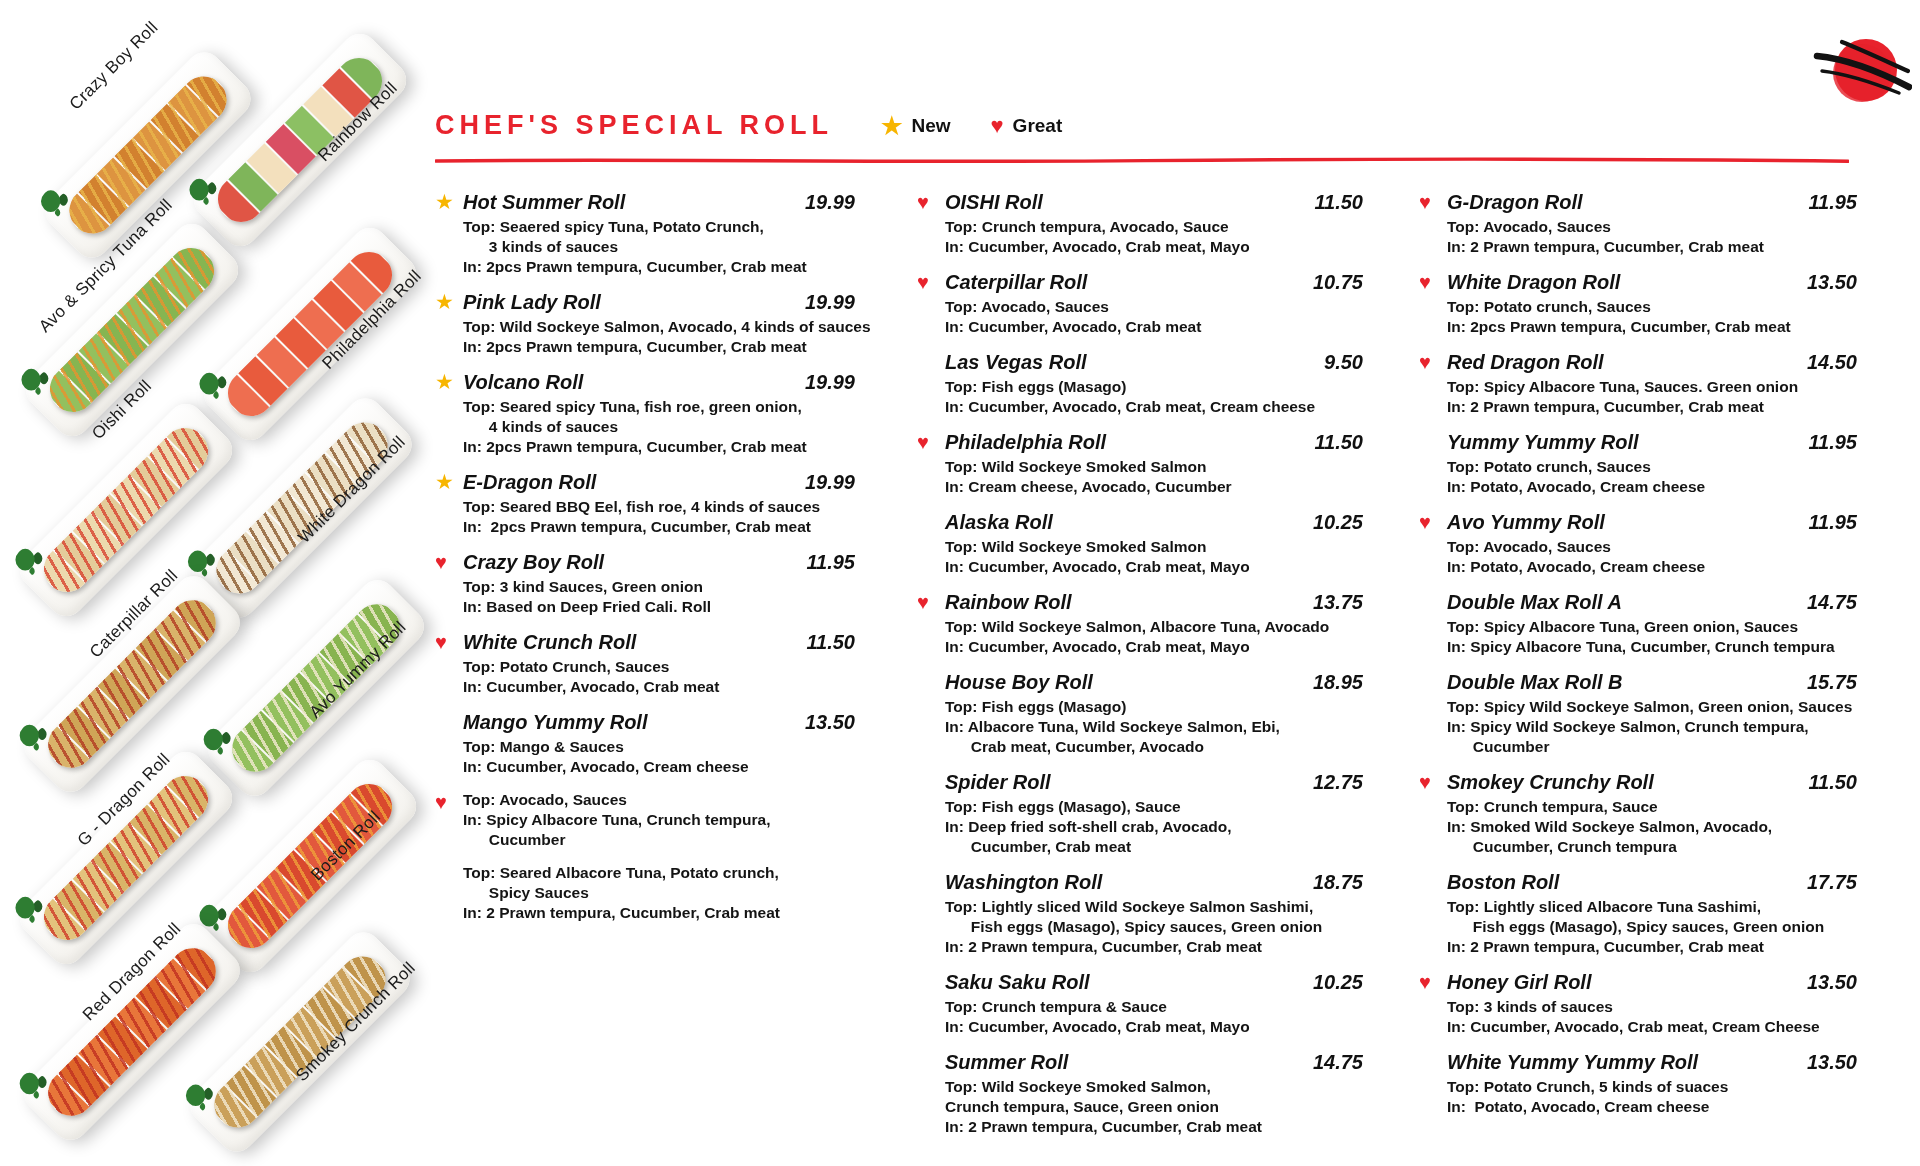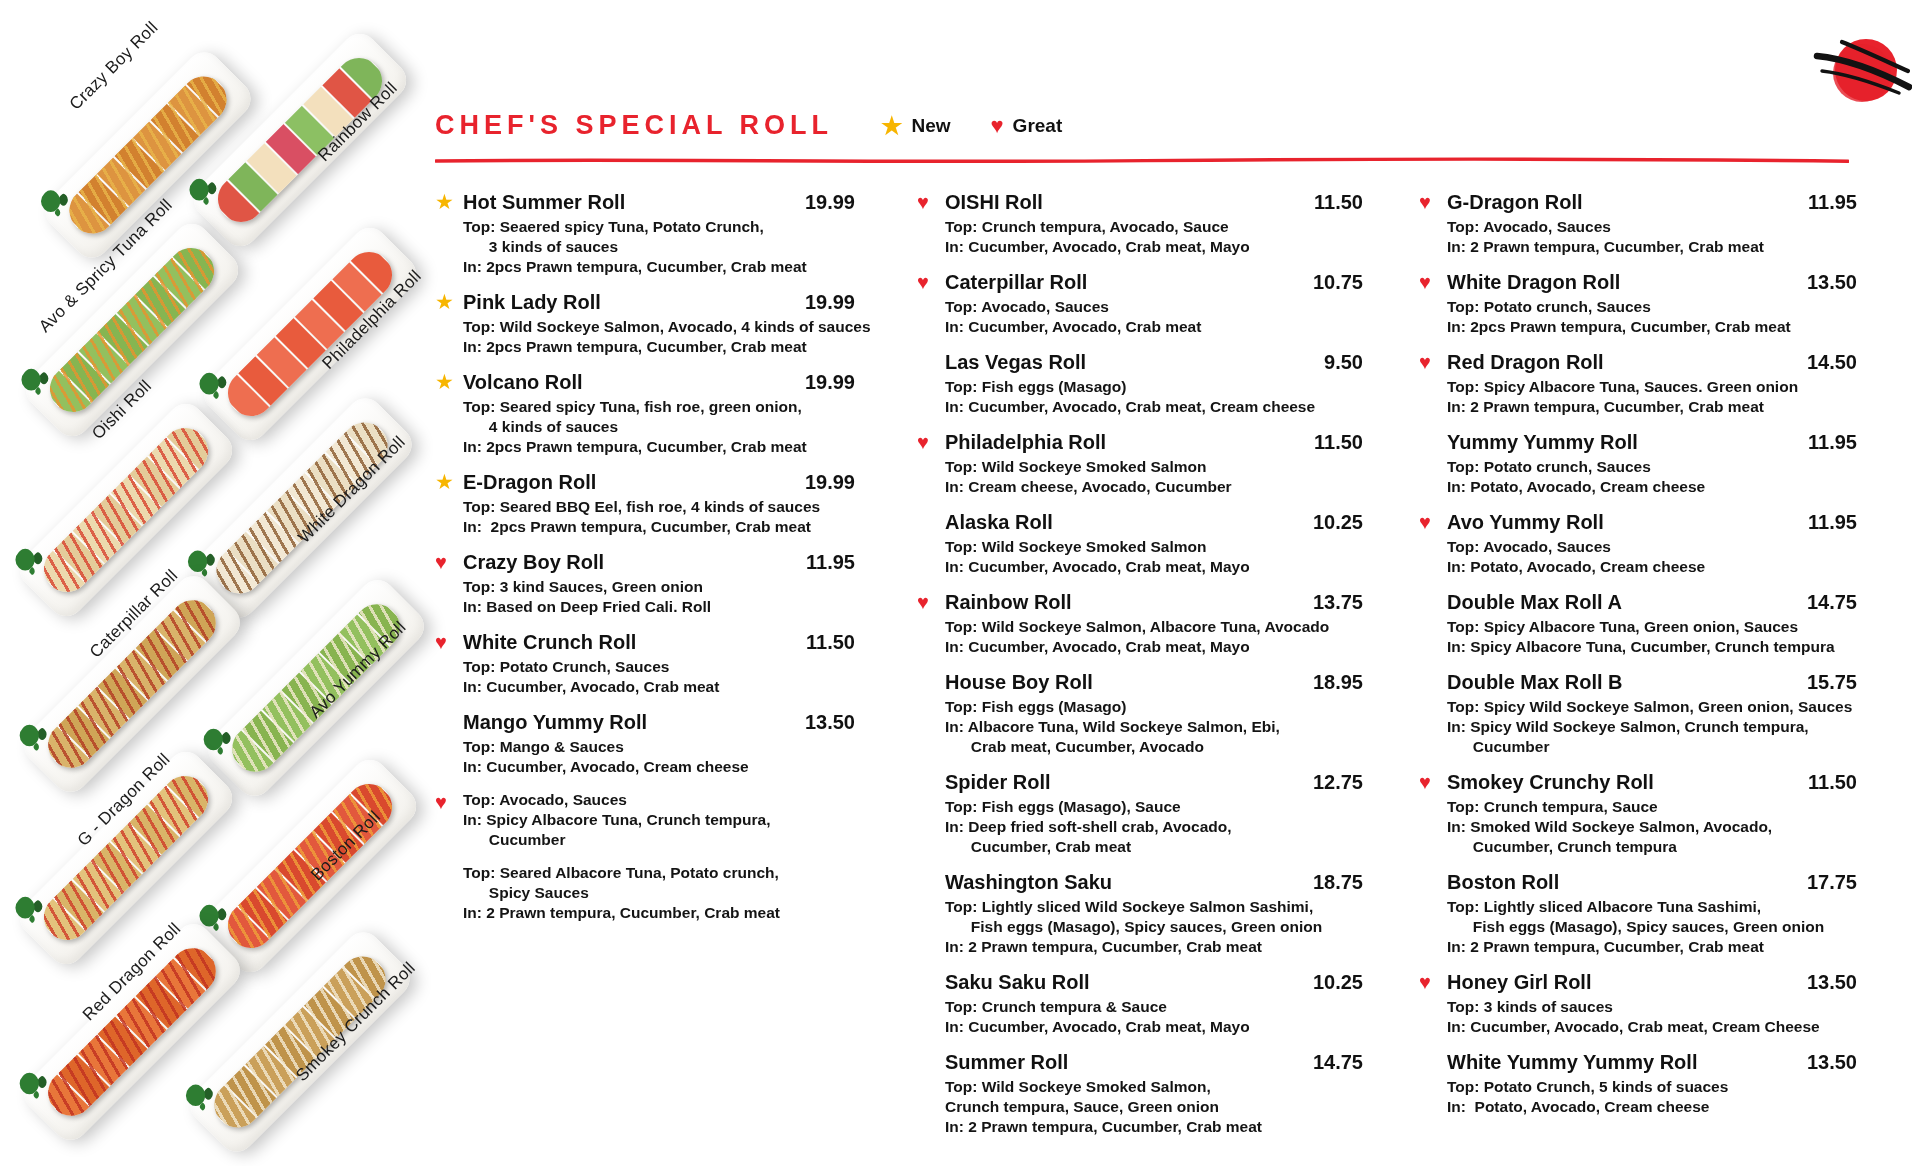--- a/index.html
+++ b/index.html
@@ -71,21 +71,21 @@
   
   .menu { position:absolute; left:435px; top:190px; display:flex; }
   .menu-col:nth-child(1){ width:420px; margin-right:62px; }
   .menu-col:nth-child(2){ width:446px; margin-right:56px; }
   .menu-col:nth-child(3){ width:438px; }
 
   .item { position:relative; padding-left:28px; margin-bottom:13px; }
   .item .icon { position:absolute; left:0; top:0; width:26px; line-height:24px; }
   .icon.star { color:#f7b500; font-size:21px; }
   .icon.heart { color:#e8232d; font-size:20px; }
-  .title-row { display:flex; align-items:flex-end; font-size:20px; font-weight:700; line-height:24px; margin-bottom:3px; }
+  .title-row { display:flex; align-items:flex-end; font-size:20px; font-weight:700; line-height:24px; margin-bottom:3px;font-style:italic; }
   .nm { white-space:nowrap; }
   .leader {
     flex:1 1 auto; margin:0 7px;
     background-image: radial-gradient(circle, #111 1.7px, transparent 2.1px);
     background-size: 9px 9px;
     background-repeat: repeat-x;
     background-position: 0 calc(100% - 4px);
   }
   .pr { white-space:nowrap; }
   .desc { font-size:15.5px; font-weight:700; line-height:20px; white-space:pre; color:#141414; }
@@ -481,21 +481,21 @@
           <span class="nm">Spider Roll</span>
           <span class="leader"></span>
           <span class="pr">12.75</span>
         </div>
         <div class="desc">Top: Fish eggs (Masago), Sauce</div>
         <div class="desc">In: Deep fried soft-shell crab, Avocado,</div>
         <div class="desc">      Cucumber, Crab meat</div>
       </div>
       <div class="item">
         <div class="title-row">
-          <span class="nm">Washington Saku</span>
+          <span class="nm">Washington Roll</span>
           <span class="leader"></span>
           <span class="pr">18.75</span>
         </div>
         <div class="desc">Top: Lightly sliced Wild Sockeye Salmon Sashimi,</div>
         <div class="desc">      Fish eggs (Masago), Spicy sauces, Green onion</div>
         <div class="desc">In: 2 Prawn tempura, Cucumber, Crab meat</div>
       </div>
       <div class="item">
         <div class="title-row">
           <span class="nm">Saku Saku Roll</span>

